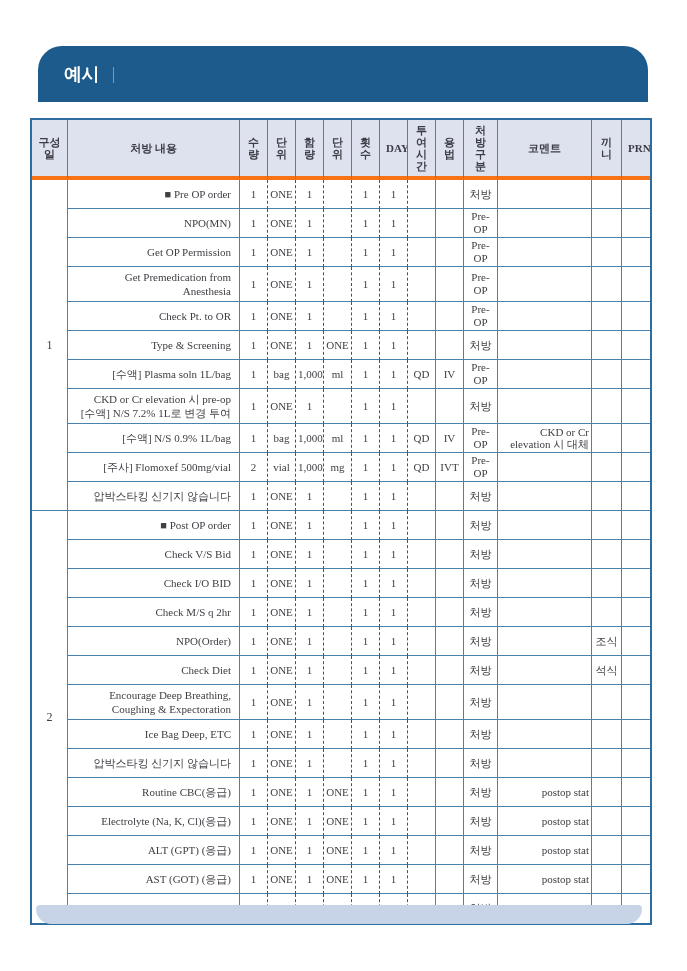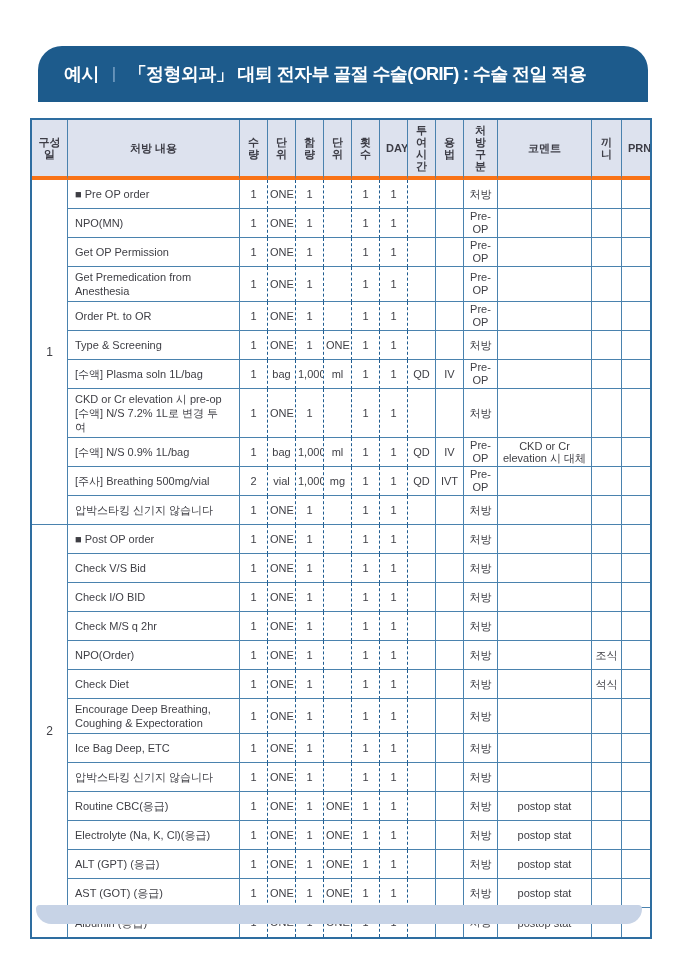--- a/index.html
+++ b/index.html
@@ -1,18 +1,18 @@
 <!DOCTYPE html>
 <html><head>
 <meta charset="utf-8">
 <style>
   html,body{margin:0;padding:0;background:#ffffff;}
   .page{
     position:relative;width:687px;height:971px;background:#ffffff;overflow:hidden;
-    font-family:Liberation Sans, sans-serif;
+    font-family:Liberation Serif, serif;
   }
   .title-bar{
     position:absolute;left:38px;top:46px;width:610px;height:56px;
     background:#1d5b8c;border-radius:24px 24px 0 0;
     display:flex;align-items:center;box-sizing:border-box;padding:0 10px 0 26px;
     color:#ffffff;font-weight:bold;font-size:18px;letter-spacing:-0.6px;white-space:nowrap;
   }
   .title-label{flex:0 0 auto;}
   .title-divider{flex:0 0 auto;color:#7fa6c8;font-weight:400;margin:0 13px;font-size:17px;}
   .title-text{flex:0 0 auto;}
@@ -32,38 +32,37 @@
     color:#3e3e44;font-size:11px;height:29px;box-sizing:border-box;
     line-height:13px;padding:1px 2px;text-align:center;vertical-align:middle;
     border-right:1px solid #4a82ae;border-bottom:1px solid #4a82ae;
     background:#ffffff;overflow:hidden;
   }
   td:last-child{border-right:none;}
   tr:last-child td{border-bottom:none;}
   td.c-day{font-size:12px;color:#3e3e44;}
   td.c-day.no-bottom{border-bottom:none;}
   td.c-content{
-    text-align:left;padding:3px 14px 3px 7px;line-height:14px;white-space:pre-line;
+    text-align:right;padding:3px 8px 3px 7px;line-height:14px;white-space:pre-line;
   }
   td.dashR{border-right:1px dashed #1f5c90;}
-  td.c-comment{white-space:pre-line;line-height:12px;}
+  td.c-comment{white-space:pre-line;line-height:12px;text-align:right;}
   .footer-bar{
     position:absolute;left:36px;top:905px;width:606px;height:19px;
     background:#c7d3e6;border-radius:4px 4px 16px 16px;
   }
 </style>
 </head>
 <body>
 
 <div class="page">
 
   <div class="title-bar">
     <span class="title-label">예시</span>
     <span class="title-divider">|</span>
-    <span class="title-text">「정형외과」 대퇴 전자부 골절 수술(ORIF) : 수술 전일 적용</span>
   </div>
 
   <table class="orders">
     <colgroup>
         <col style="width: 36px;">
         <col style="width: 172px;">
         <col style="width: 28px;">
         <col style="width: 28px;">
         <col style="width: 28px;">
         <col style="width: 28px;">
@@ -153,21 +152,21 @@
           <td class="dashR">1</td>
           <td class="dashR">1</td>
           <td></td>
           <td></td>
           <td class="c-type">Pre-OP</td>
           <td class="c-comment"></td>
           <td class="c-meal"></td>
           <td class="c-prn"></td>
         </tr>
         <tr>
-          <td class="c-content">Order Pt. to OR</td>
+          <td class="c-content">Check Pt. to OR</td>
           <td class="dashR">1</td>
           <td class="dashR">ONE</td>
           <td class="dashR">1</td>
           <td class="dashR"></td>
           <td class="dashR">1</td>
           <td class="dashR">1</td>
           <td></td>
           <td></td>
           <td class="c-type">Pre-OP</td>
           <td class="c-comment"></td>
@@ -230,21 +229,21 @@
           <td class="dashR">1</td>
           <td>QD</td>
           <td>IV</td>
           <td class="c-type">Pre-OP</td>
           <td class="c-comment">CKD or Cr
 elevation 시 대체</td>
           <td class="c-meal"></td>
           <td class="c-prn"></td>
         </tr>
         <tr>
-          <td class="c-content">[주사] Breathing 500mg/vial</td>
+          <td class="c-content">[주사] Flomoxef 500mg/vial</td>
           <td class="dashR">2</td>
           <td class="dashR">vial</td>
           <td class="dashR">1,000</td>
           <td class="dashR">mg</td>
           <td class="dashR">1</td>
           <td class="dashR">1</td>
           <td>QD</td>
           <td>IVT</td>
           <td class="c-type">Pre-OP</td>
           <td class="c-comment"></td>

